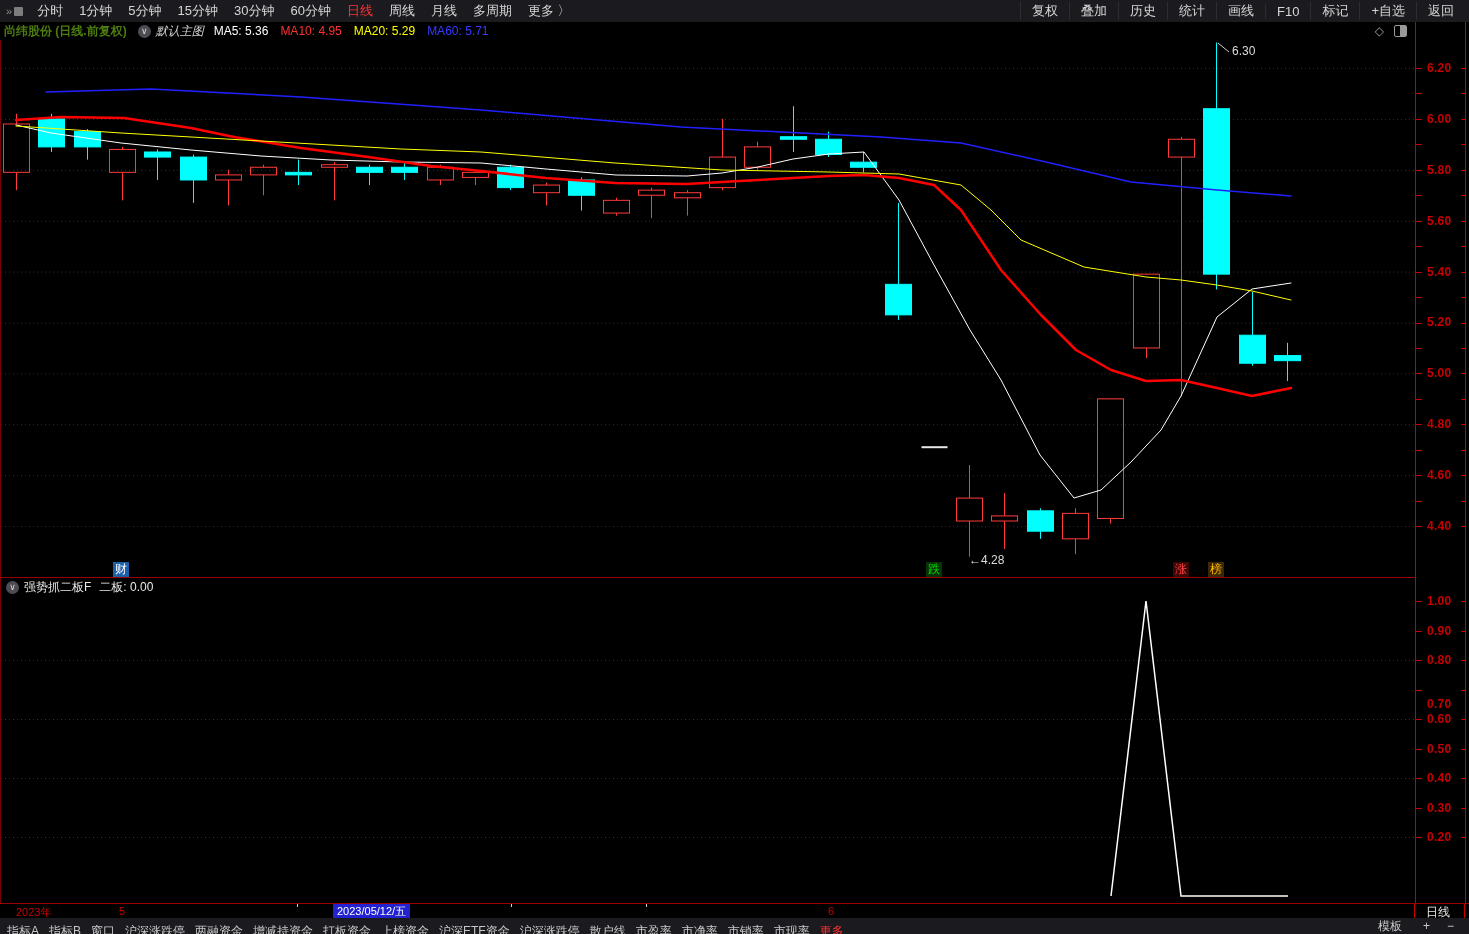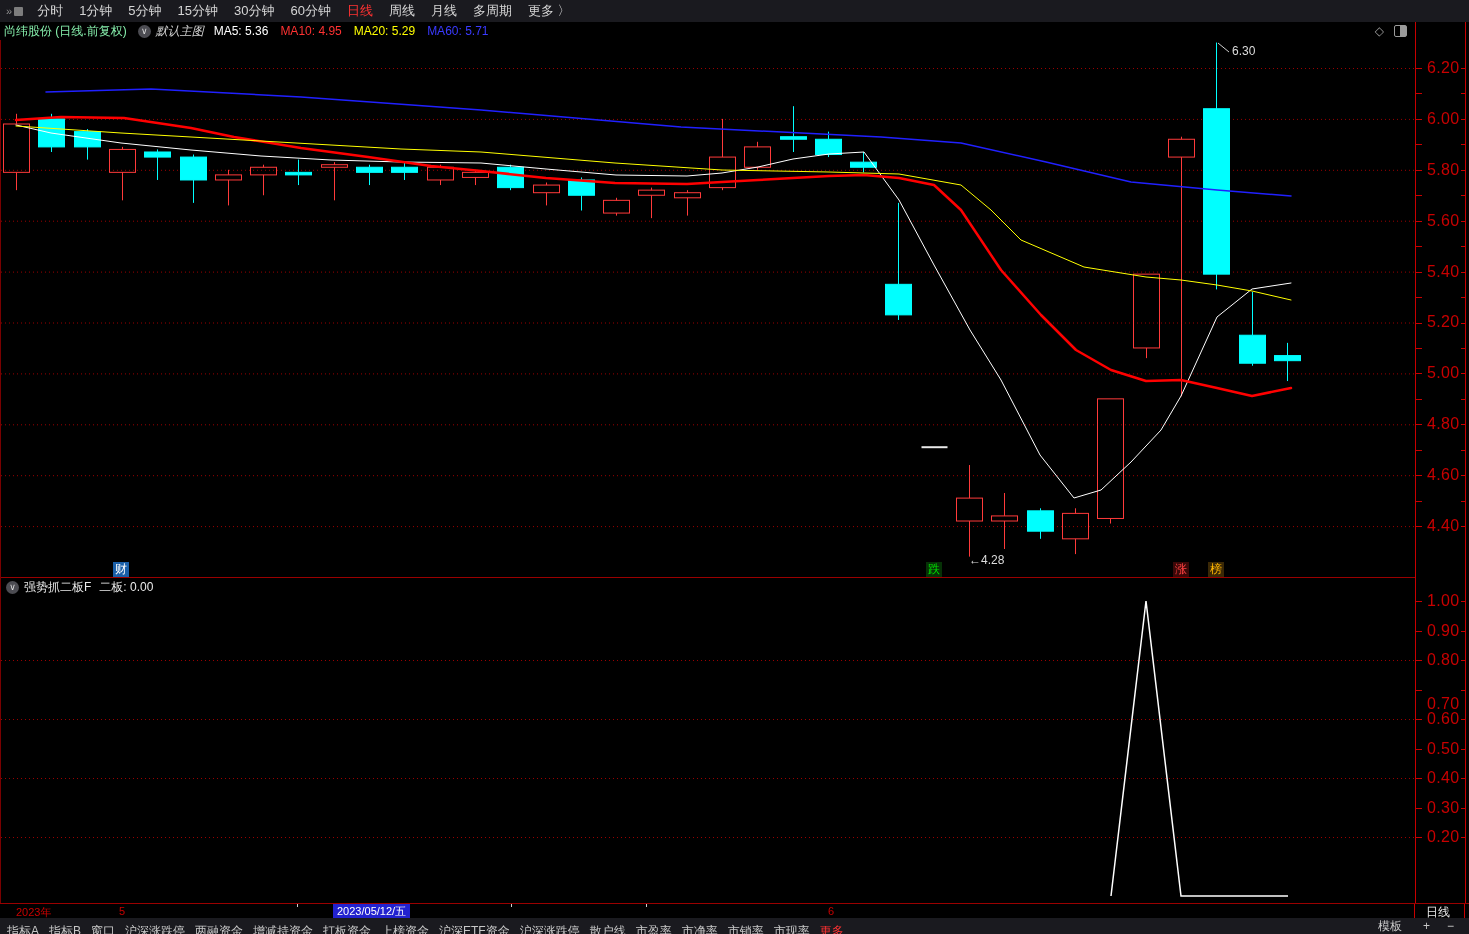--- a/index.html
+++ b/index.html
@@ -10,21 +10,21 @@
     box-sizing:border-box;padding:0 4px;}
   .tb-left{display:flex;align-items:center;gap:0;font-size:13px;color:#d6d6d6;}
   .tb-left .tb-item{padding:0 8px;cursor:default;white-space:nowrap;}
   .tb-item.active{color:#ff3232;}
   .app-icon{display:inline-flex;align-items:center;margin:0 6px 0 2px;color:#8f8f8f;font-size:11px;}
   .app-icon .ai-box{display:inline-block;width:9px;height:9px;background:#7d7d7d;margin-left:2px;border-radius:1px;}
   .tb-right{display:flex;align-items:center;font-size:13px;color:#d6d6d6;}
   .tb-right .tbr-item{padding:0 11px;border-left:1px solid #2c2c33;white-space:nowrap;}
   
   .titlebar{height:18px;background:#000;display:flex;align-items:center;font-size:12px;box-sizing:border-box;}
-  .titlebar .stock{color:#86efac;margin:0 6px 0 4px;white-space:nowrap;}
+  .titlebar .stock{color:#4d7c0f;margin:0 6px 0 4px;white-space:nowrap;font-weight:bold;}
   .circ-icon{display:inline-flex;align-items:center;justify-content:center;width:13px;height:13px;border-radius:50%;
     background:#4c4c52;color:#ddd;font-size:9px;line-height:13px;margin:0 5px;flex:0 0 auto;}
   .titlebar .chart-label{color:#d2d2d2;margin-right:10px;white-space:nowrap;font-style:italic;}
   .ma-val{margin-right:12px;white-space:nowrap;}
   .tb-spacer{flex:1;}
   .title-icons{display:flex;align-items:center;gap:10px;margin-right:8px;color:#9a9a9a;font-size:12px;}
   .panel-icon{display:inline-block;width:11px;height:10px;border:1px solid #9a9a9a;border-radius:2px;position:relative;}
   .panel-icon span{position:absolute;right:0;top:0;bottom:0;width:55%;background:#9a9a9a;}
   .axis-gap{width:54px;height:18px;box-sizing:border-box;border-left:1px solid #c80000;position:relative;}
   .axis-gap .rline{position:absolute;right:3px;top:0;bottom:0;width:1px;background:#c80000;}
@@ -33,21 +33,21 @@
   .content-left{width:1415px;box-sizing:border-box;border-left:1px solid #7a0000;}
   .chart-holder{position:relative;width:1414px;height:538px;}
   svg{display:block;}
   .badge{position:absolute;width:16px;height:15px;font-size:12px;line-height:15px;text-align:center;top:522px;}
   .ind-header{height:18px;display:flex;align-items:center;font-size:12px;color:#eaeaea;background:#000;}
   .ind-header .ind-title{margin-right:8px;white-space:nowrap;}
   .ind-header .ind-value{color:#eaeaea;white-space:nowrap;}
   
   .paxis{width:54px;position:relative;box-sizing:border-box;border-left:1px solid #c80000;background:#000;}
   .paxis .rline{position:absolute;right:3px;top:0;bottom:0;width:1px;background:#c80000;}
-  .ax-label{position:absolute;left:11px;transform:translateY(-50%);font-size:16px;color:#c80000;letter-spacing:.3px;}
+  .ax-label{position:absolute;left:11px;transform:translateY(-50%);font-size:12px;color:#c80000;letter-spacing:.3px;font-weight:bold;}
   .ax-tick{position:absolute;left:0;width:6px;height:1px;background:#c80000;}
   .ax-tick.rt{left:auto;right:3px;width:5px;}
   
   .date-row{height:15px;position:relative;background:#000;border-top:1px solid #9a0000;box-sizing:border-box;font-size:11px;}
   .date-row .dr-item{position:absolute;top:1px;color:#c80000;white-space:nowrap;}
   .date-row .dr-tick{position:absolute;top:0;width:1px;height:3px;background:#cfcfcf;}
   .date-row .dr-sel{position:absolute;top:0;height:14px;line-height:14px;background:#2222d0;color:#fff;padding:0 4px;}
   .date-row .dr-period{position:absolute;top:0;color:#eaeaea;font-size:12px;}
   .date-row .vline{position:absolute;top:0;bottom:0;width:1px;background:#c80000;}
   
@@ -70,20 +70,31 @@
         <span class="tb-item">1分钟</span>
         <span class="tb-item">5分钟</span>
         <span class="tb-item">15分钟</span>
         <span class="tb-item">30分钟</span>
         <span class="tb-item">60分钟</span>
         <span class="tb-item active">日线</span>
         <span class="tb-item">周线</span>
         <span class="tb-item">月线</span>
         <span class="tb-item">多周期</span>
         <span class="tb-item">更多 〉</span>
+      </div>
+    <div class="tb-right">
+        <span class="tbr-item">复权</span>
+        <span class="tbr-item">叠加</span>
+        <span class="tbr-item">历史</span>
+        <span class="tbr-item">统计</span>
+        <span class="tbr-item">画线</span>
+        <span class="tbr-item">F10</span>
+        <span class="tbr-item">标记</span>
+        <span class="tbr-item">+自选</span>
+        <span class="tbr-item">返回</span>
       </div>
   </div>
 
   <div class="titlebar">
     <span class="stock">尚纬股份 (日线.前复权)</span>
     <span class="circ-icon">∨</span>
     <span class="chart-label">默认主图</span>
     <span id="maValues" style="display:flex;">
         <span class="ma-val" style="color: rgb(255, 255, 255);">MA5: 5.36</span>
         <span class="ma-val" style="color: rgb(255, 50, 50);">MA10: 4.95</span>

